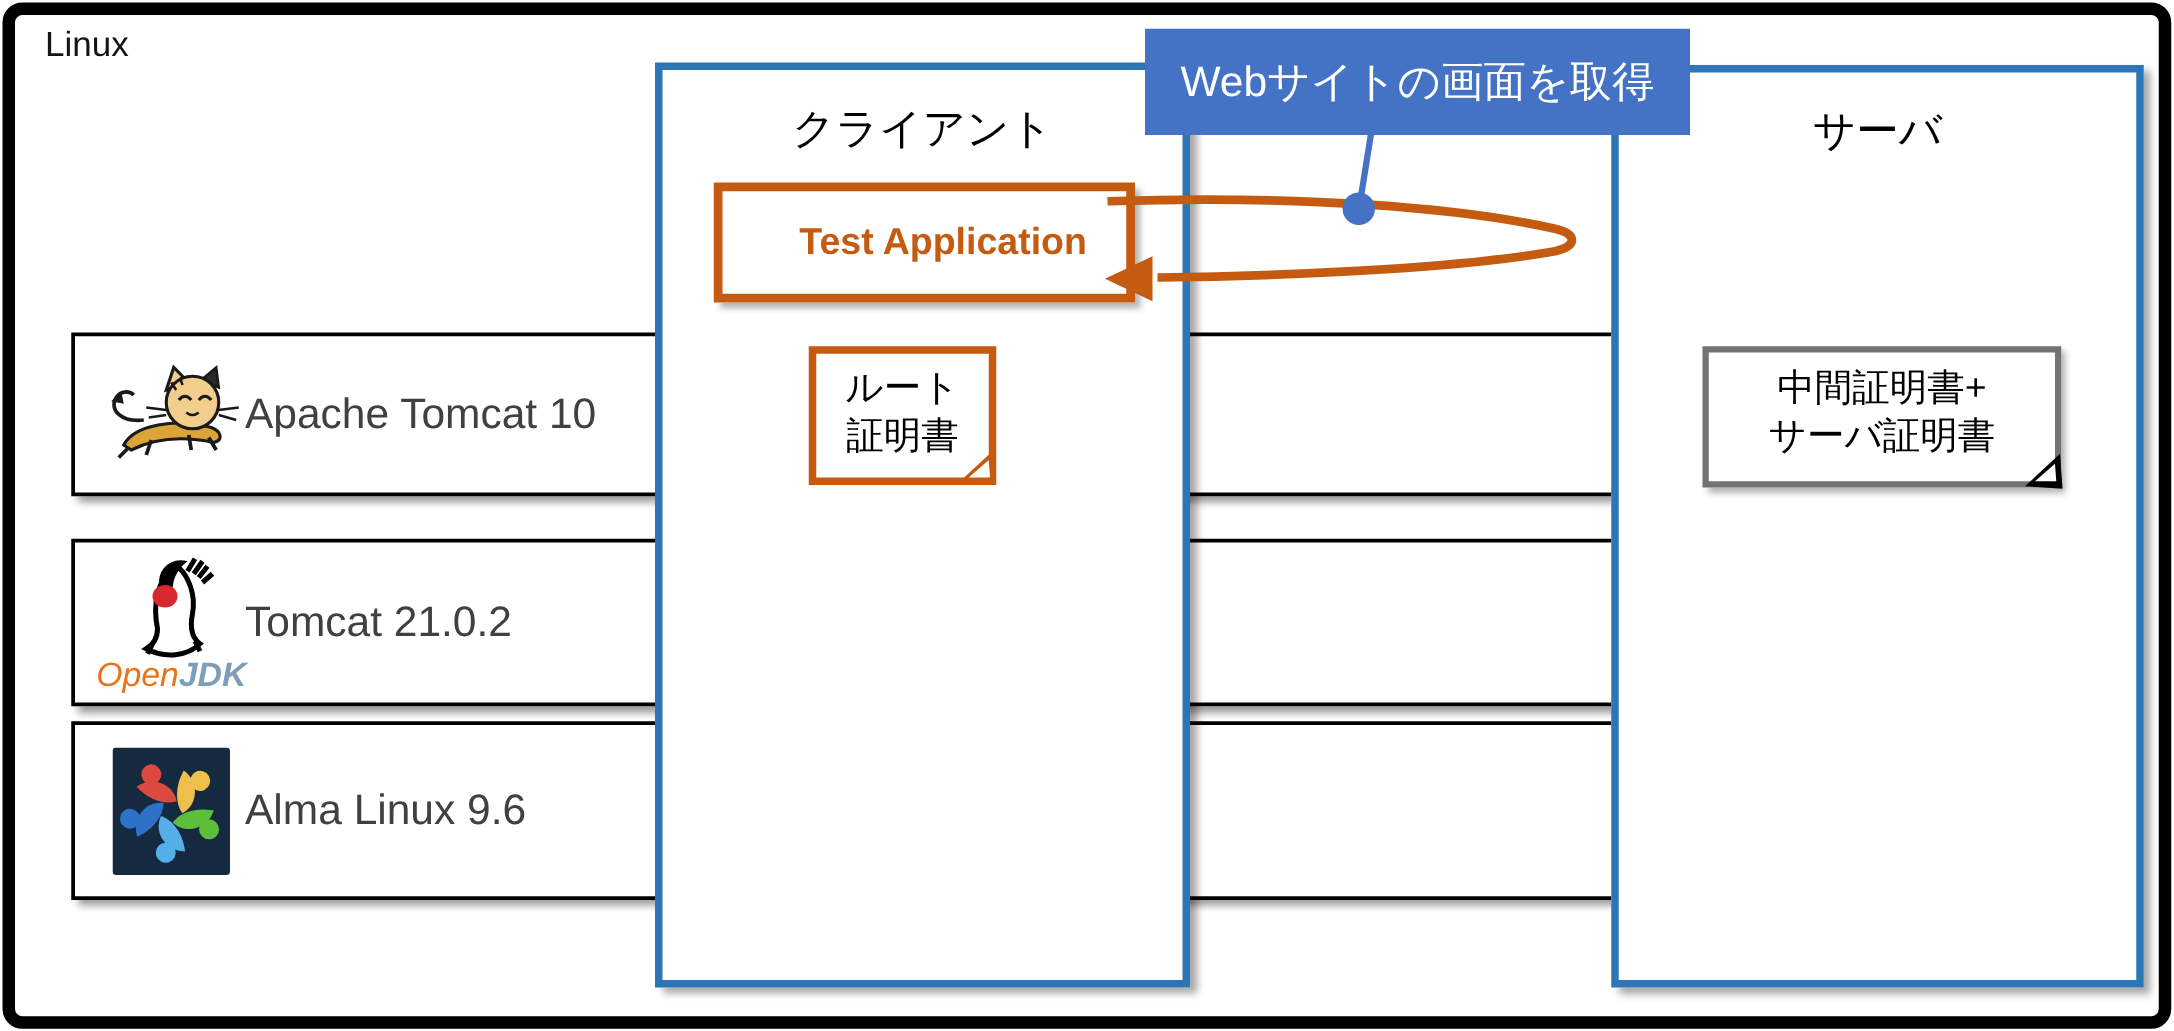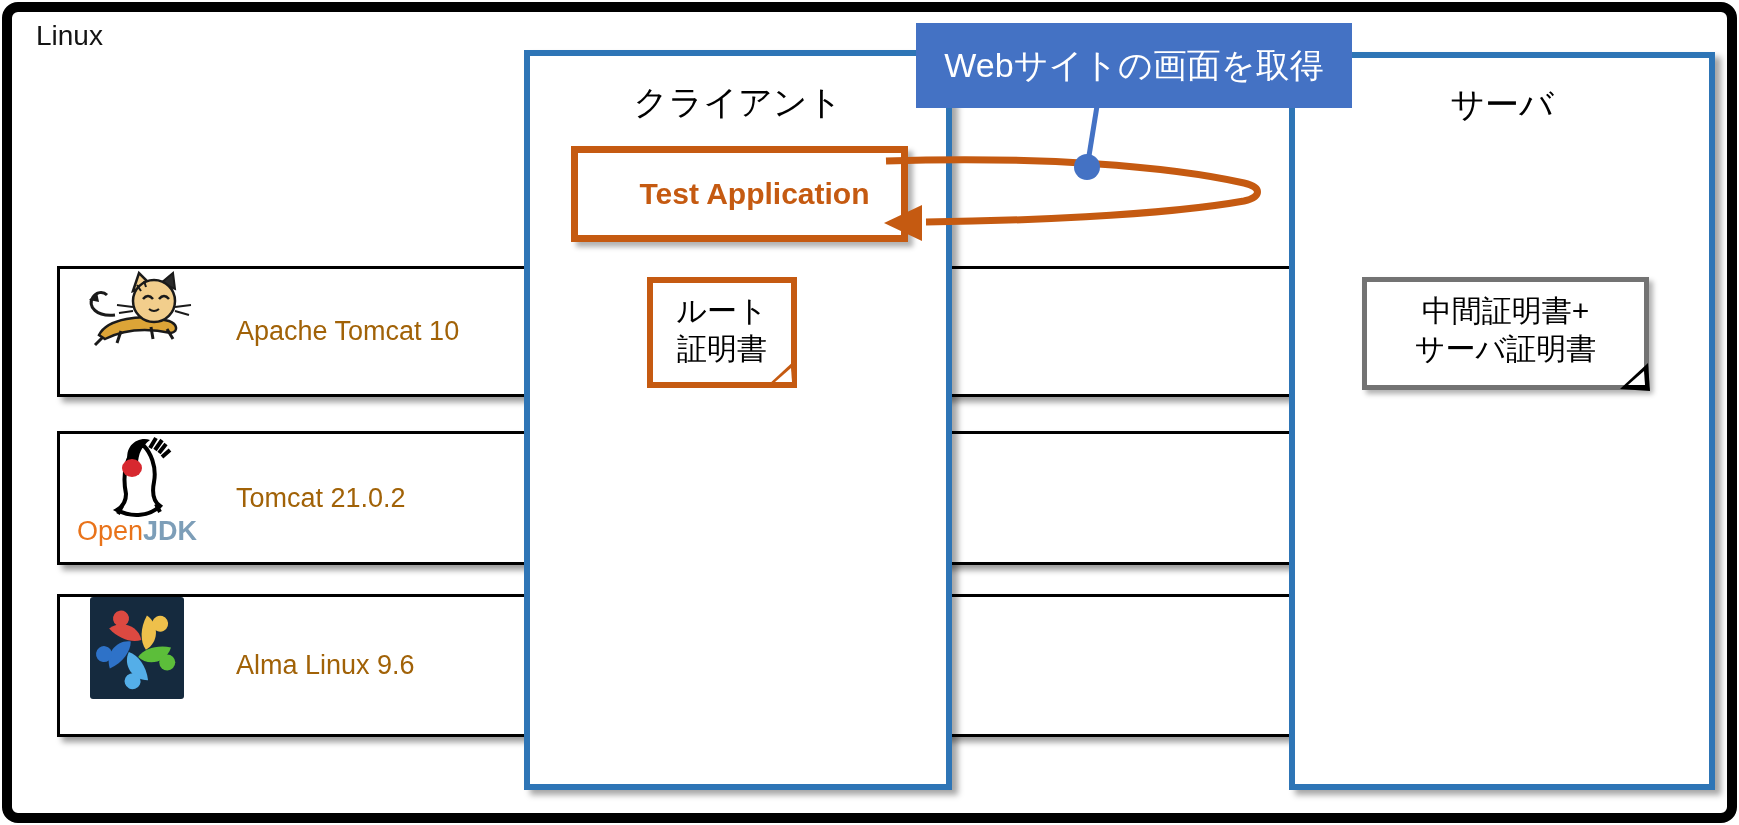--- a/index.html
+++ b/index.html
@@ -13,25 +13,25 @@
     left:2px;top:2px;width:1735px;height:821px;box-sizing:border-box;
     border:10px solid #000;border-radius:16px;z-index:1;
   }
   .linux-title{left:36px;top:20px;font-size:28px;color:#141414;z-index:2;letter-spacing:0px;}
   
   .os-box{
     left:57px;width:1363px;background:#fff;box-sizing:border-box;
     border:3px solid #000;box-shadow:5px 5px 6px rgba(0,0,0,0.40);
     z-index:2;display:flex;align-items:center;
   }
-  .os-box .logo-wrap{position:absolute;left:12px;top:0;height:100%;width:130px;display:flex;align-items:flex-start;justify-content:center;}
-  .os-label{position:absolute;left:136px;top:0;height:100%;display:flex;align-items:center;font-size:27px;color:#a16207;margin-left:40px;}
+  .os-box .logo-wrap{position:absolute;left:12px;top:0;height:100%;width:130px;display:flex;align-items:center;justify-content:center;font-style:italic;}
+  .os-label{position:absolute;left:136px;top:0;height:100%;display:flex;align-items:center;font-size:34px;color:#404040;}
   .os-tomcat{top:266px;height:131px;}
   .os-openjdk{top:431px;height:134px;}
-  .os-alma{top:594px;height:143px;padding-left:35px;}
+  .os-alma{top:577px;height:143px;padding-left:35px;}
   .openjdk-logo{display:flex;flex-direction:column;align-items:center;}
   .openjdk-wordmark{font-size:27px;line-height:27px;margin-top:-2px;}
   .openjdk-wordmark .open{color:#E9731A;font-weight:400;}
   .openjdk-wordmark .jdk{color:#7D9EB8;font-weight:700;}
   
   .panel{
     box-sizing:border-box;background:#fff;border:6px solid #2E75B6;
     box-shadow:6px 5px 6px rgba(0,0,0,0.35);z-index:3;margin-left:24px;
   }
   .panel-client{left:500px;top:50px;width:428px;height:740px;}

